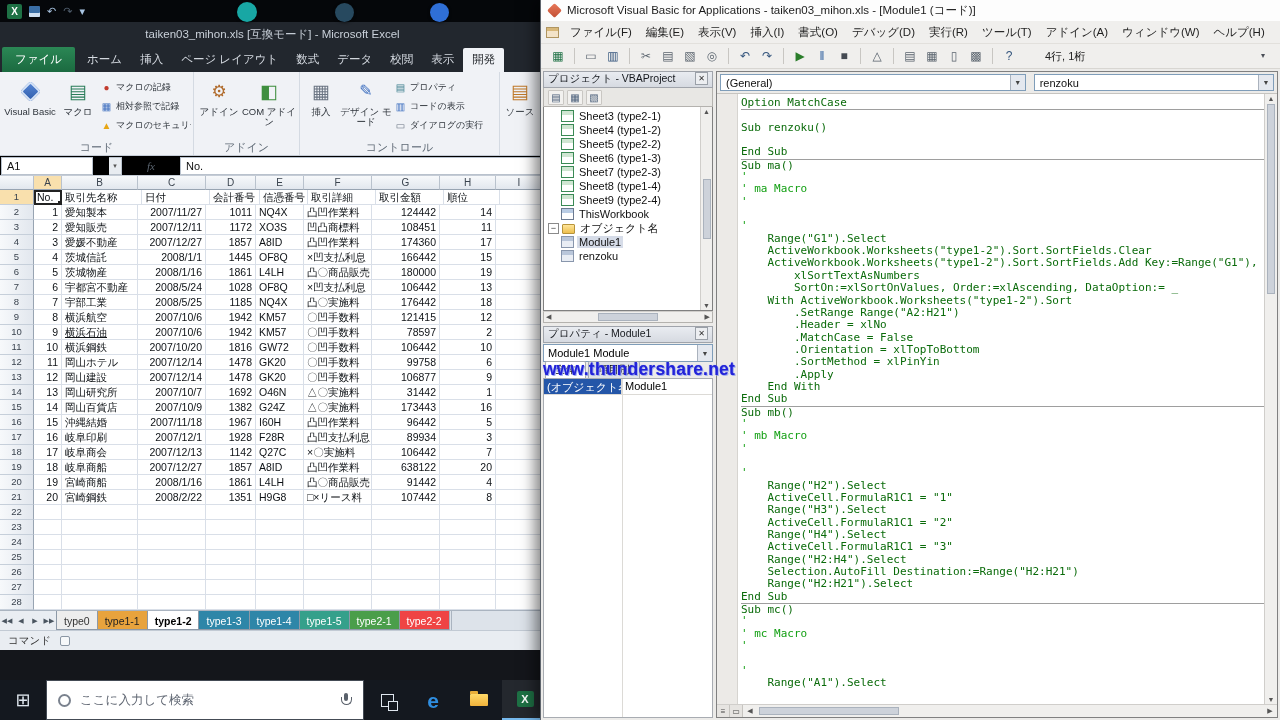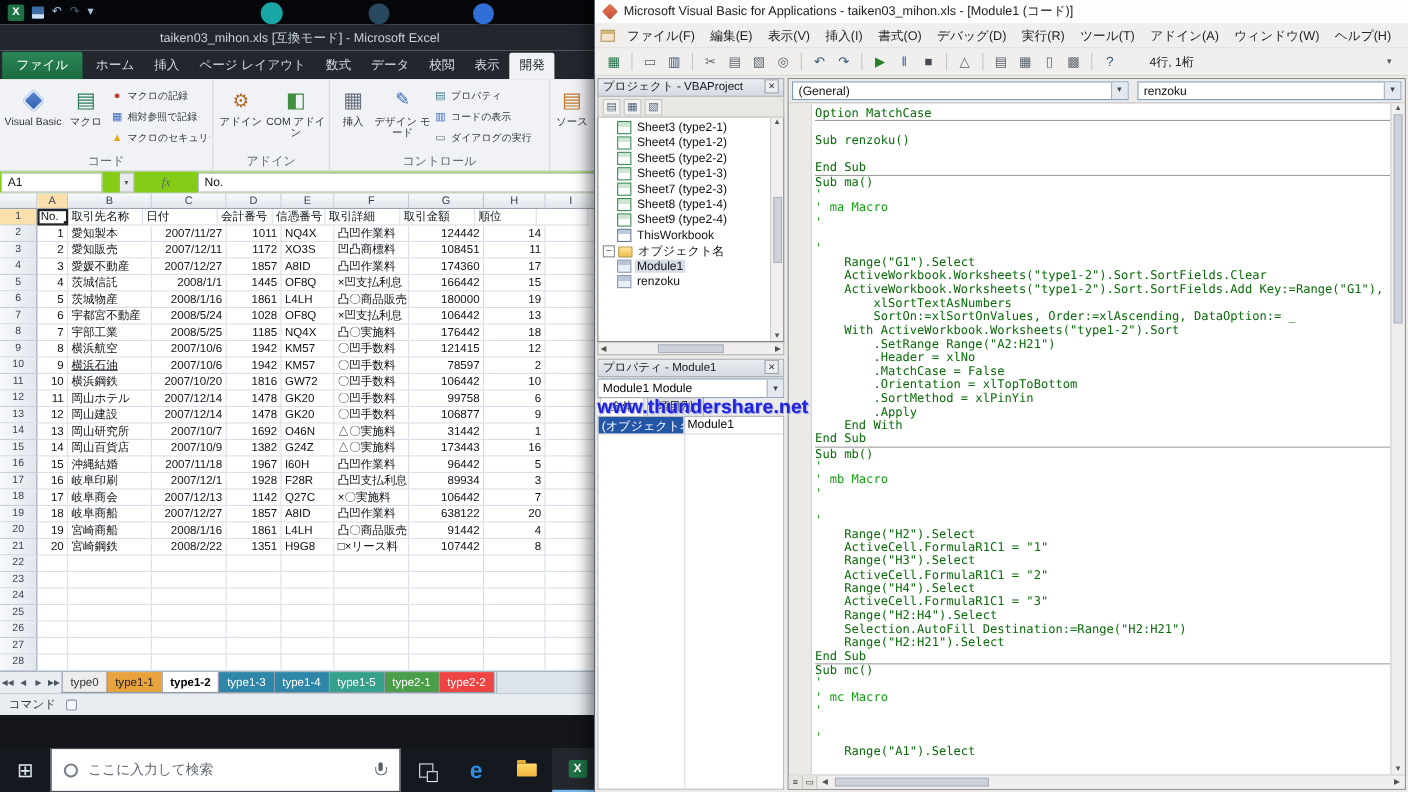--- a/index.html
+++ b/index.html
@@ -22,21 +22,21 @@
 .rb-group{display:flex;flex-direction:column;border-right:1px solid #d4dae2;padding:2px 2px 0;flex:none}
 .rb-btns{flex:1;display:flex;align-items:stretch}
 .rb-label{height:15px;font-size:11px;color:#5f6a76;text-align:center;line-height:14px;white-space:nowrap;overflow:hidden}
 .rb-big{display:flex;flex-direction:column;align-items:center;padding-top:4px;gap:3px;border-radius:2px}
 .rb-big .cap{font-size:9.5px;color:#2f353c;text-align:center;line-height:10px;white-space:normal}
 .rb-ic24{width:26px;height:26px;display:flex;align-items:center;justify-content:center;font-size:19px;line-height:1}
 .rb-smalls{display:flex;flex-direction:column;padding-top:4px;flex:1;overflow:hidden}
 .rb-small{display:flex;align-items:center;gap:3px;height:19px;font-size:9px;color:#2f353c;padding:0 2px;white-space:nowrap;overflow:hidden}
 .rb-ic12{width:13px;height:13px;display:flex;align-items:center;justify-content:center;font-size:10px;flex:none;line-height:1}
 .ic-vb{width:15px;height:15px;background:linear-gradient(135deg,#5a8ad8,#2c5aa8);transform:rotate(45deg);border-radius:3px;box-shadow:inset 0 0 0 2px #d7e4f6}
-.xl-formula{height:20px;background:#84cc16;border-bottom:1px solid #c5ccd6;display:flex;align-items:center;padding:1px 0 1px 1px;gap:16px}
+.xl-formula{height:20px;background:#000000;border-bottom:1px solid #c5ccd6;display:flex;align-items:center;padding:1px 0 1px 1px;gap:16px}
 .xl-namebox{width:92px;height:18px;background:#fff;border:1px solid #b9c2cd;font-size:11px;padding:2px 5px;color:#111}
 .nb-arr{width:13px;height:18px;border:1px solid #b9c2cd;border-left:none;background:#e8ecf1;font-size:7px;color:#555;display:flex;align-items:center;justify-content:center}
 .fx{width:26px;text-align:center;font-size:11px;color:#5b6570;font-family:"Liberation Serif",serif;font-style:italic}
 .fb-content{flex:1;height:18px;background:#fff;border:1px solid #b9c2cd;font-size:11px;padding:2px 5px;color:#111}
 .xl-grid{height:434px;background:#fff;overflow:hidden;font-size:10.5px}
 .g-row{display:flex;height:15px}
 .g-h{background:linear-gradient(#f7f9fb,#e2e7ee);border-right:1px solid #b9c2cd;border-bottom:1px solid #98a4b2;color:#3a434e;text-align:center;font-size:10px;line-height:13px;flex:none}
 .g-rowh{background:linear-gradient(90deg,#f7f9fb,#e2e7ee);border-right:1px solid #98a4b2;border-bottom:1px solid #c6cfda;text-align:center;color:#3a434e;font-size:9.5px;line-height:14px;flex:none}
 .selhl{background:#f9e0ad !important}
 .g-c{border-right:1px solid #d9dfe8;border-bottom:1px solid #d9dfe8;padding:0 3px;white-space:nowrap;overflow:hidden;line-height:14px;color:#0e1216;flex:none}
@@ -272,21 +272,21 @@
           <div class="g-h" style="width: 50px;">D</div>
           <div class="g-h" style="width: 48px;">E</div>
           <div class="g-h" style="width: 68px;">F</div>
           <div class="g-h" style="width: 68px;">G</div>
           <div class="g-h" style="width: 56px;">H</div>
           <div class="g-h" style="width: 47px;">I</div>
         </div>
         <div class="g-row">
           <div class="g-rowh selhl" style="width: 34px;">1</div>
           <div class="g-c a1sel" style="width: 28px;">No.</div>
-          <div class="g-c" style="width: 68px;">取引先名称</div>
+          <div class="g-c" style="width: 80px;">取引先名称</div>
           <div class="g-c" style="width: 68px;">日付</div>
           <div class="g-c" style="width: 50px;">会計番号</div>
           <div class="g-c" style="width: 48px;">信憑番号</div>
           <div class="g-c" style="width: 68px;">取引詳細</div>
           <div class="g-c" style="width: 68px;">取引金額</div>
           <div class="g-c" style="width: 56px;">順位</div>
           <div class="g-c" style="width: 47px;"></div>
         </div>
         <div class="g-row">
           <div class="g-rowh" style="width: 34px;">2</div>

